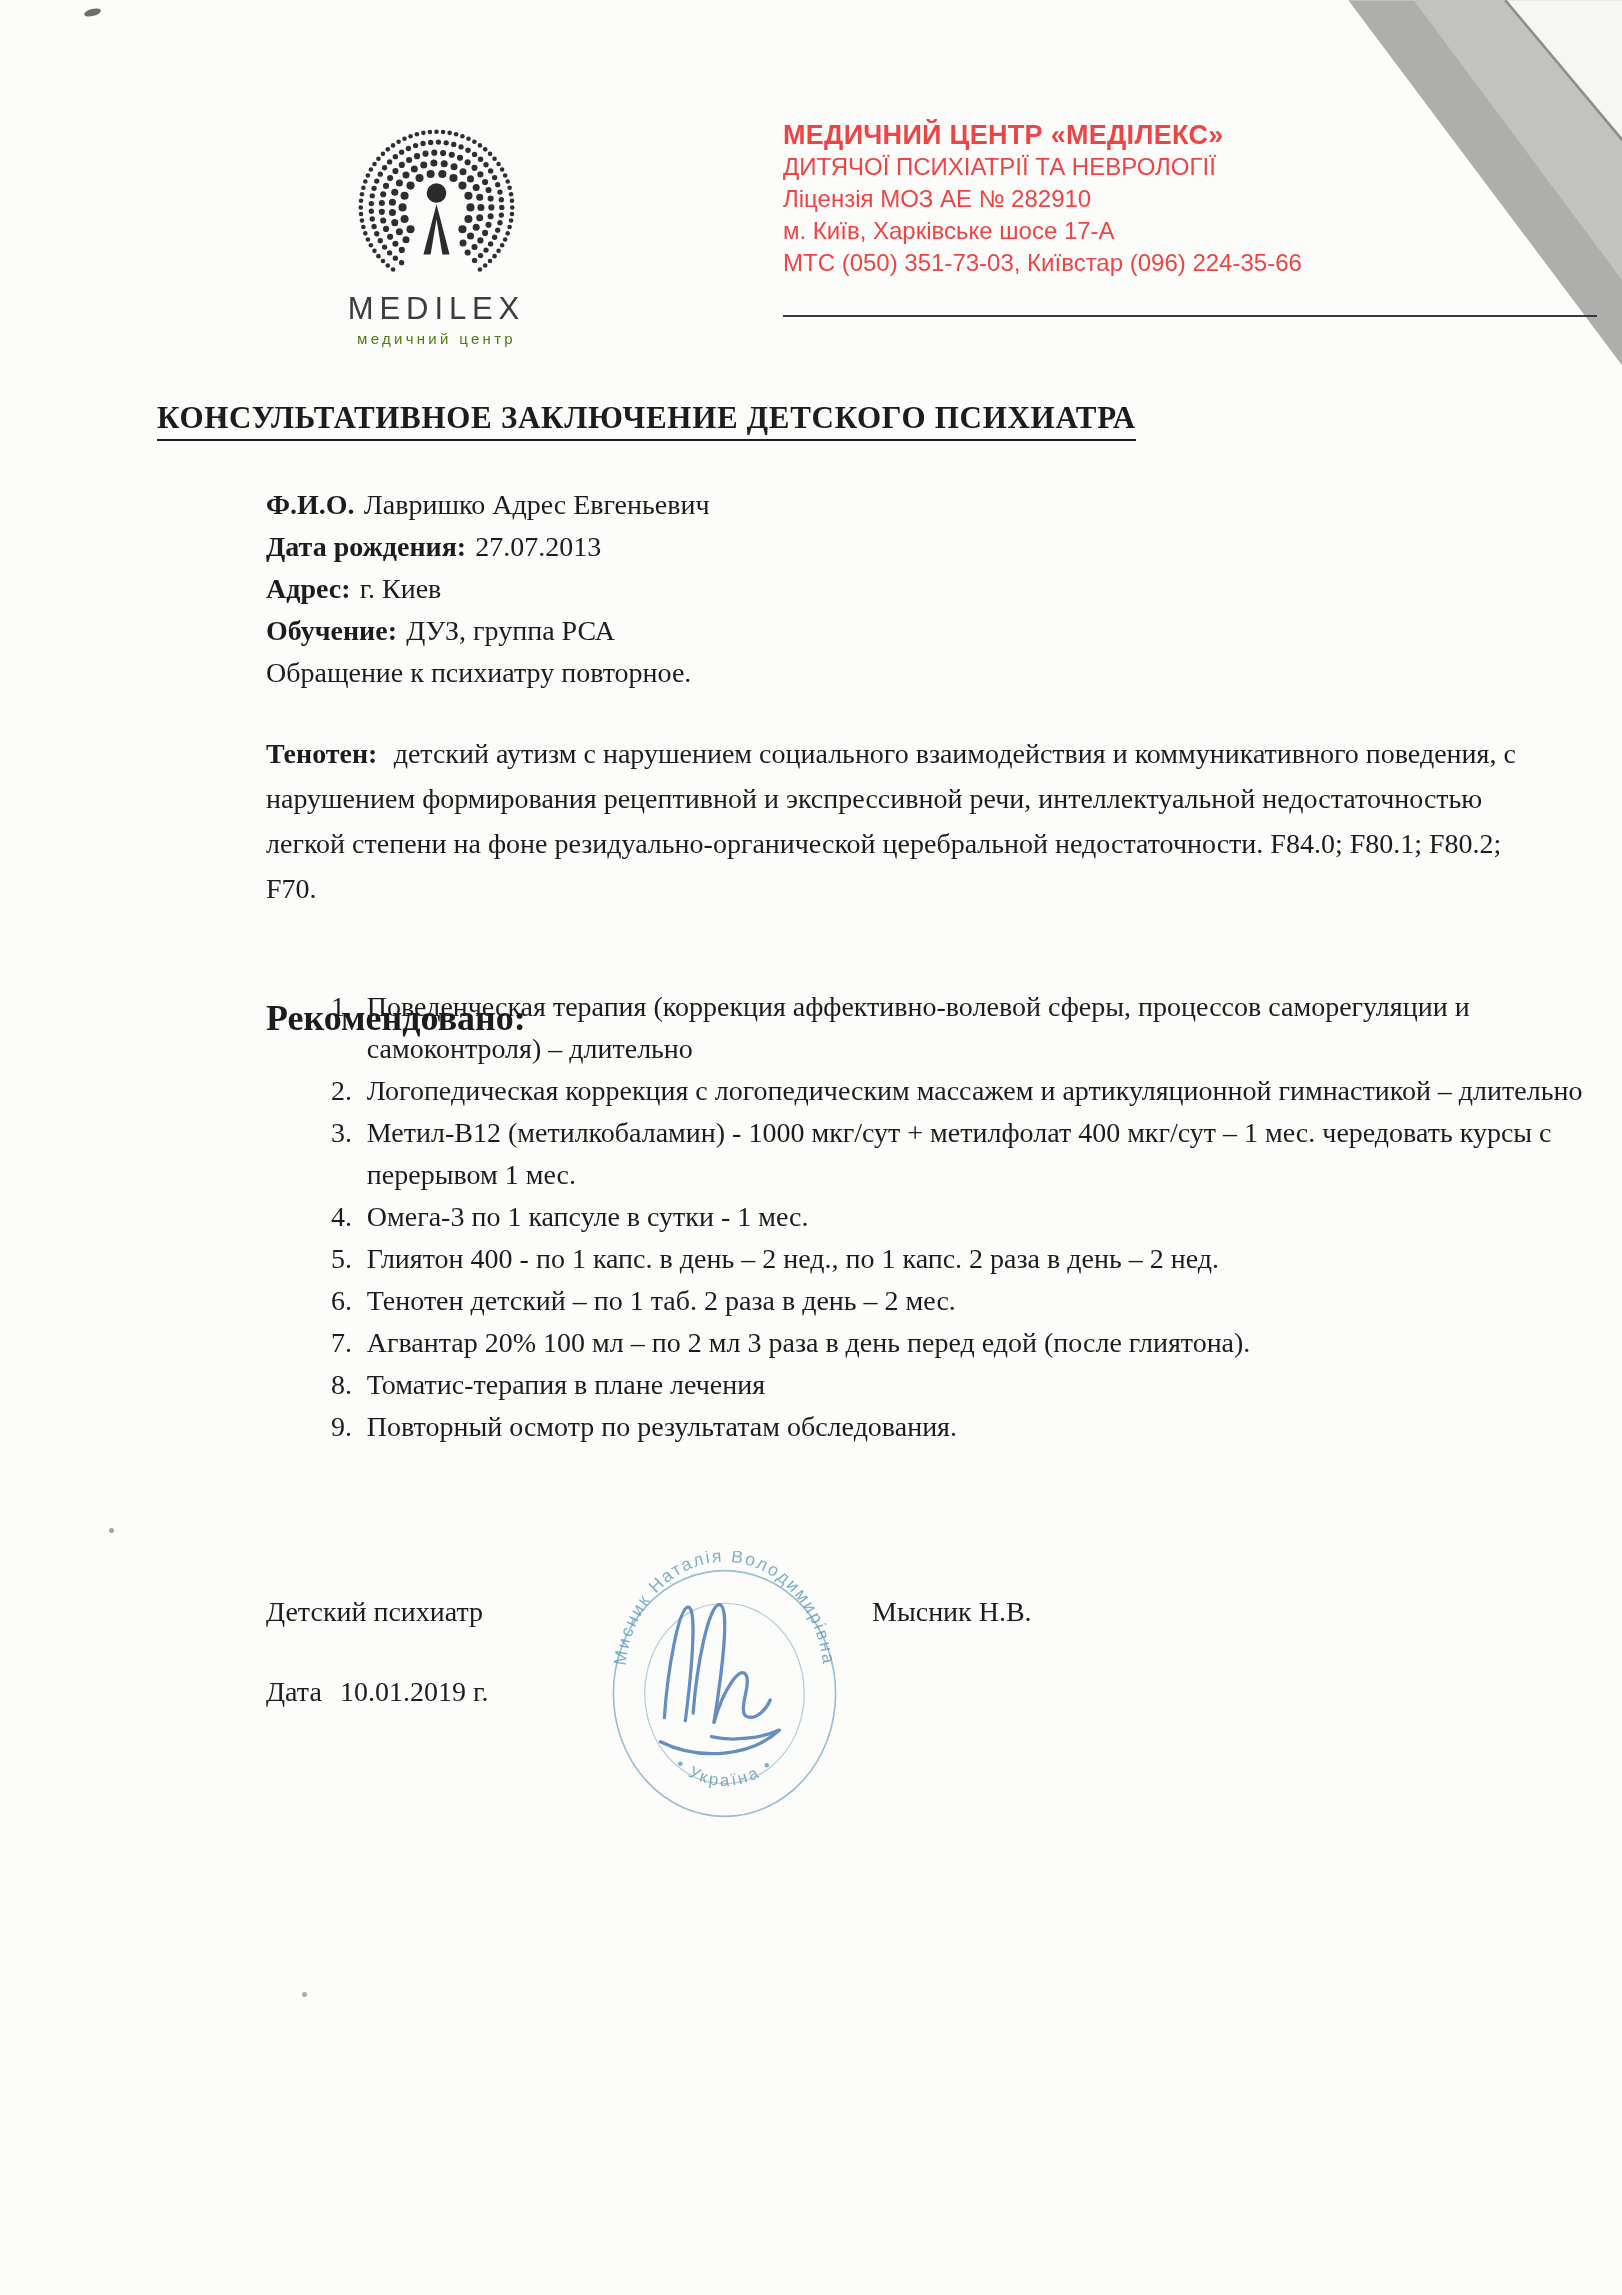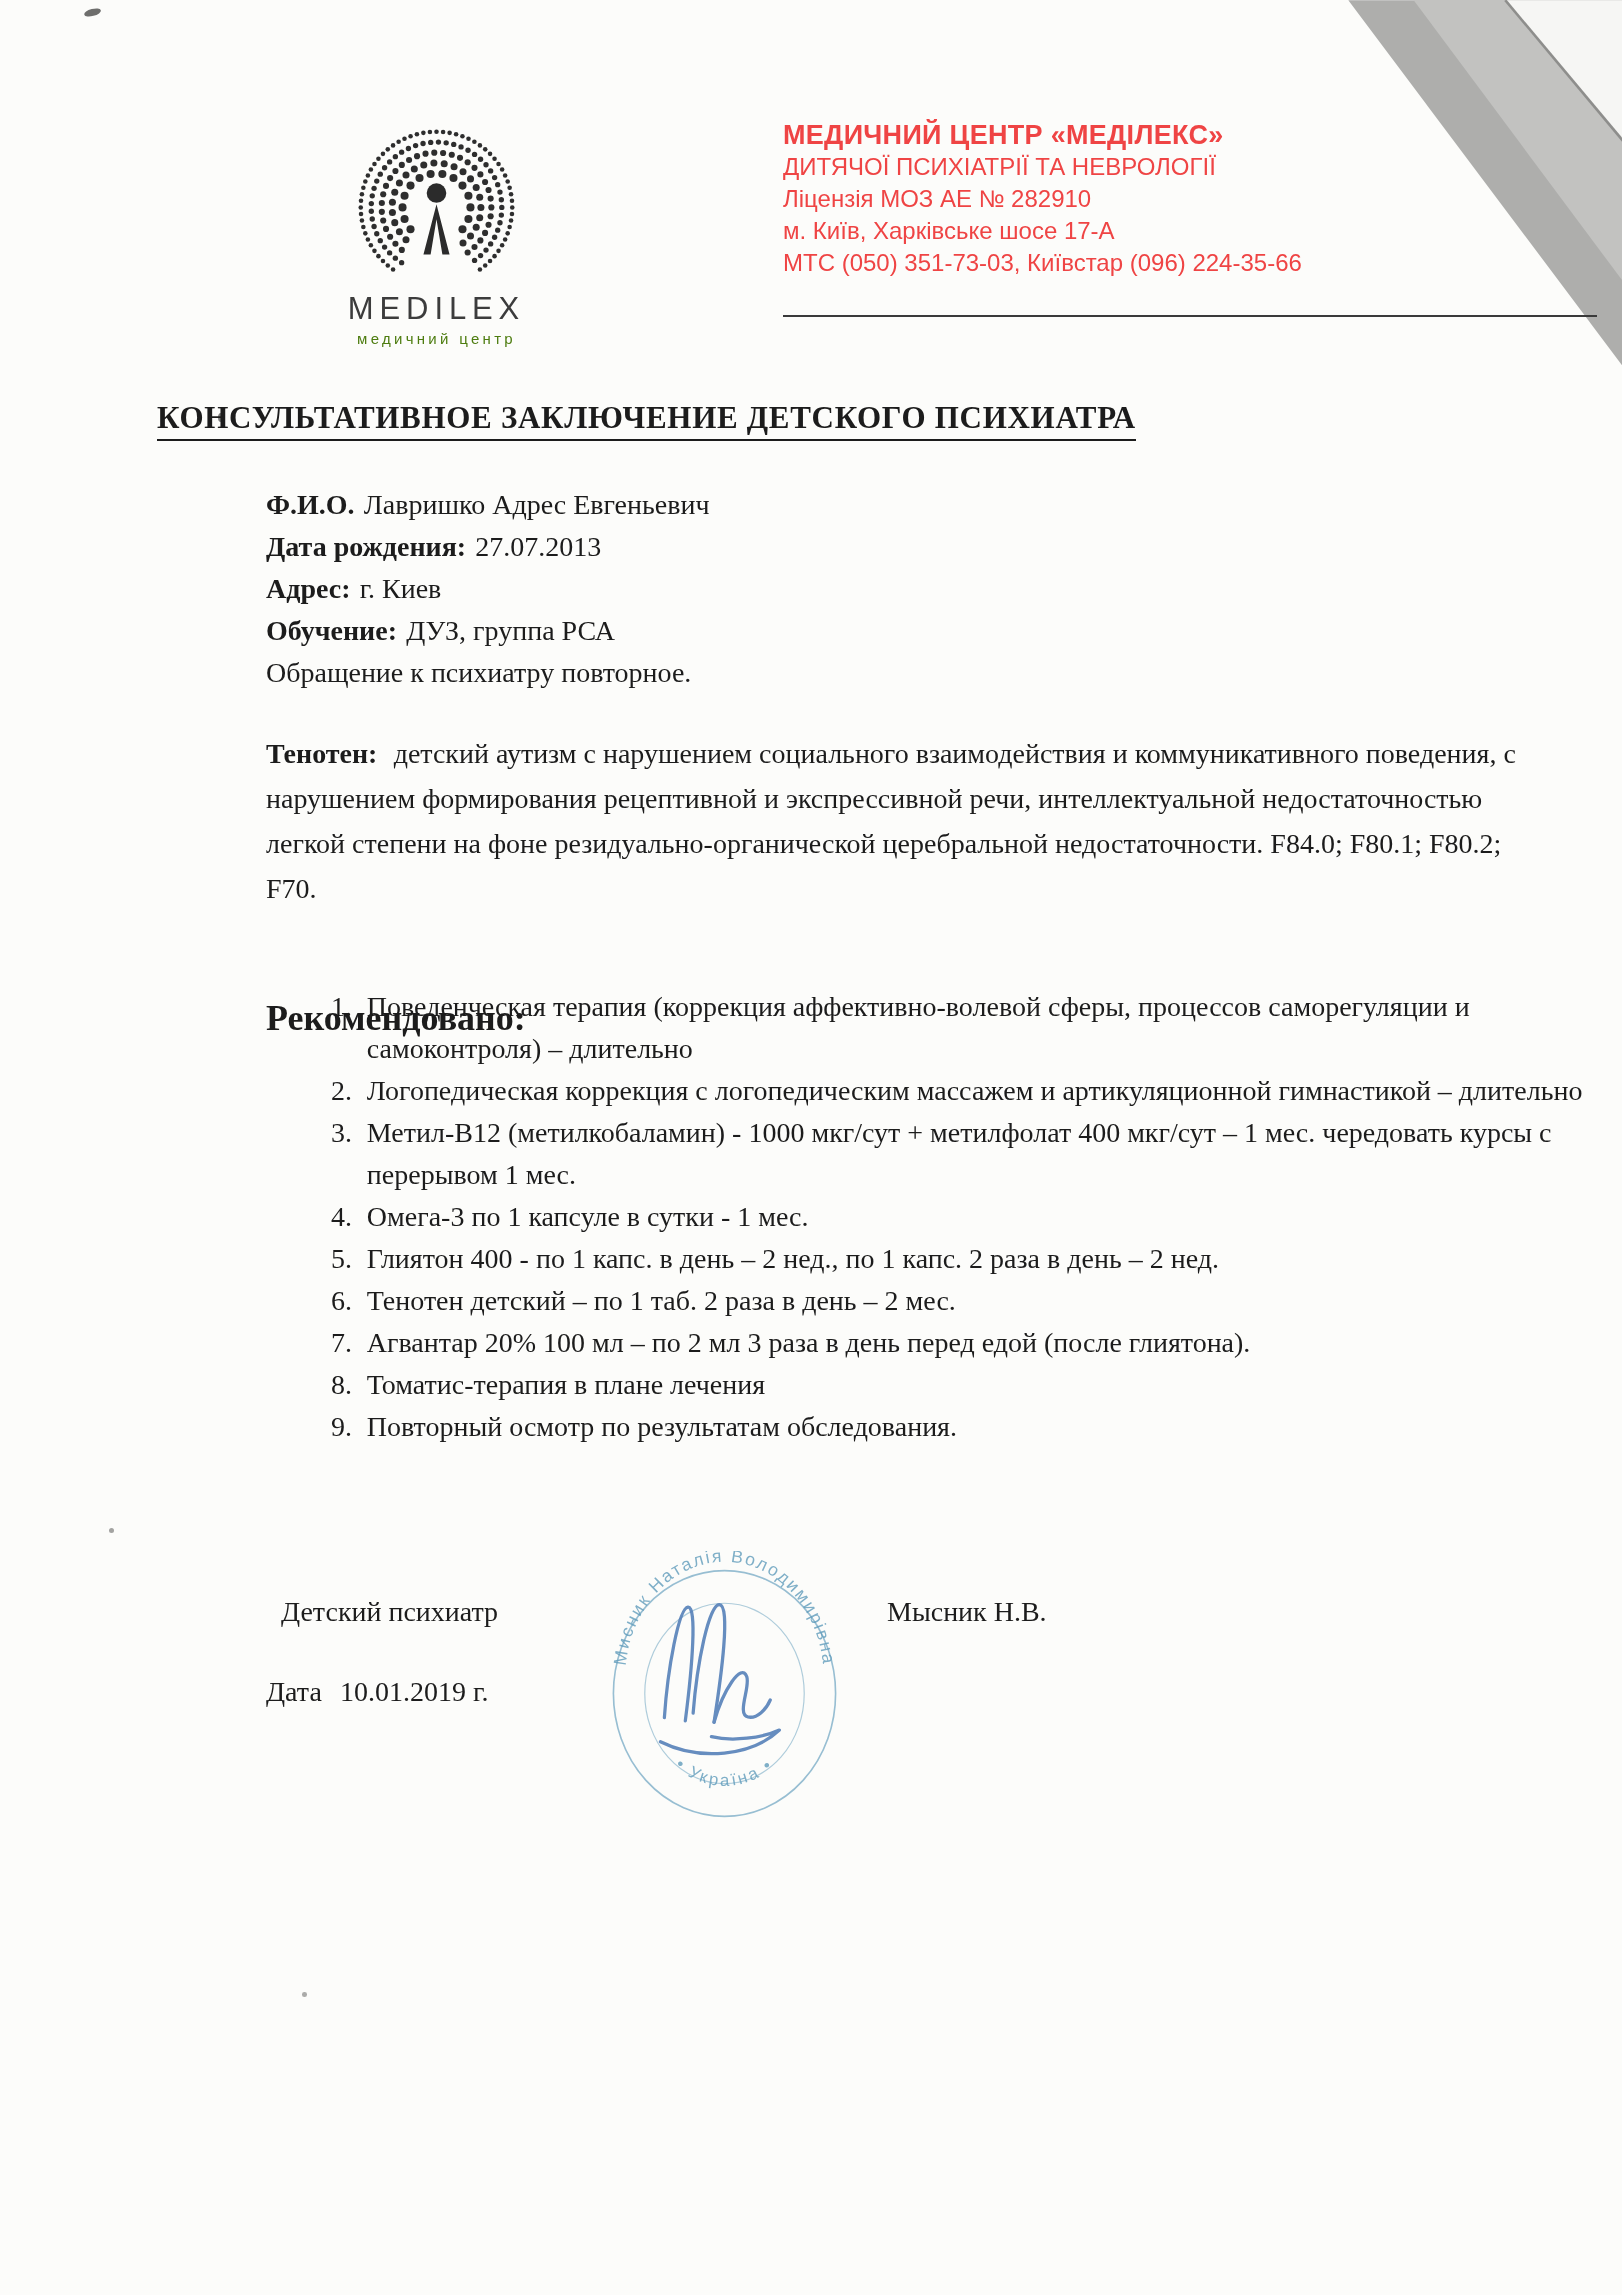--- a/index.html
+++ b/index.html
@@ -57,21 +57,21 @@
   }
 
   .rec-label { position: absolute; left: 266px; top: 997px; font-size: 36px; font-weight: 700; }
   .rec-list {
     position: absolute; left: 281px; top: 986px; width: 1285px;
     font-size: 28px; line-height: 42px; margin: 0; padding: 0 0 0 78px;
   }
   .rec-list li { padding-left: 7.8px; margin: 0; }
 
   
-  .sign-row { position: absolute; left: 266px; top: 1596px; width: 1112px; font-size: 28px; margin-left: 15px; }
+  .sign-row { position: absolute; left: 266px; top: 1596px; width: 1112px; font-size: 28px; }
   .sign-row .doctor-name { position: absolute; left: 606px; top: 0; }
   .date-row { position: absolute; left: 266px; top: 1676px; font-size: 28px; }
   .date-row .val { margin-left: 18.3px; }
 
   .stamp { position: absolute; left: 600px; top: 1551px; width: 249px; height: 281px; opacity: 0.88; }
 
   
   .artifact { position: absolute; background: #4a4a48; border-radius: 50%; }
   .artifact.a1 { left: 84px; top: 9.2px; width: 17px; height: 6.5px; transform: rotate(-15deg); opacity: .8; }
   .artifact.a2 { left: 218px; top: 413px; width: 5.9px; height: 9.2px; opacity: .7; }

